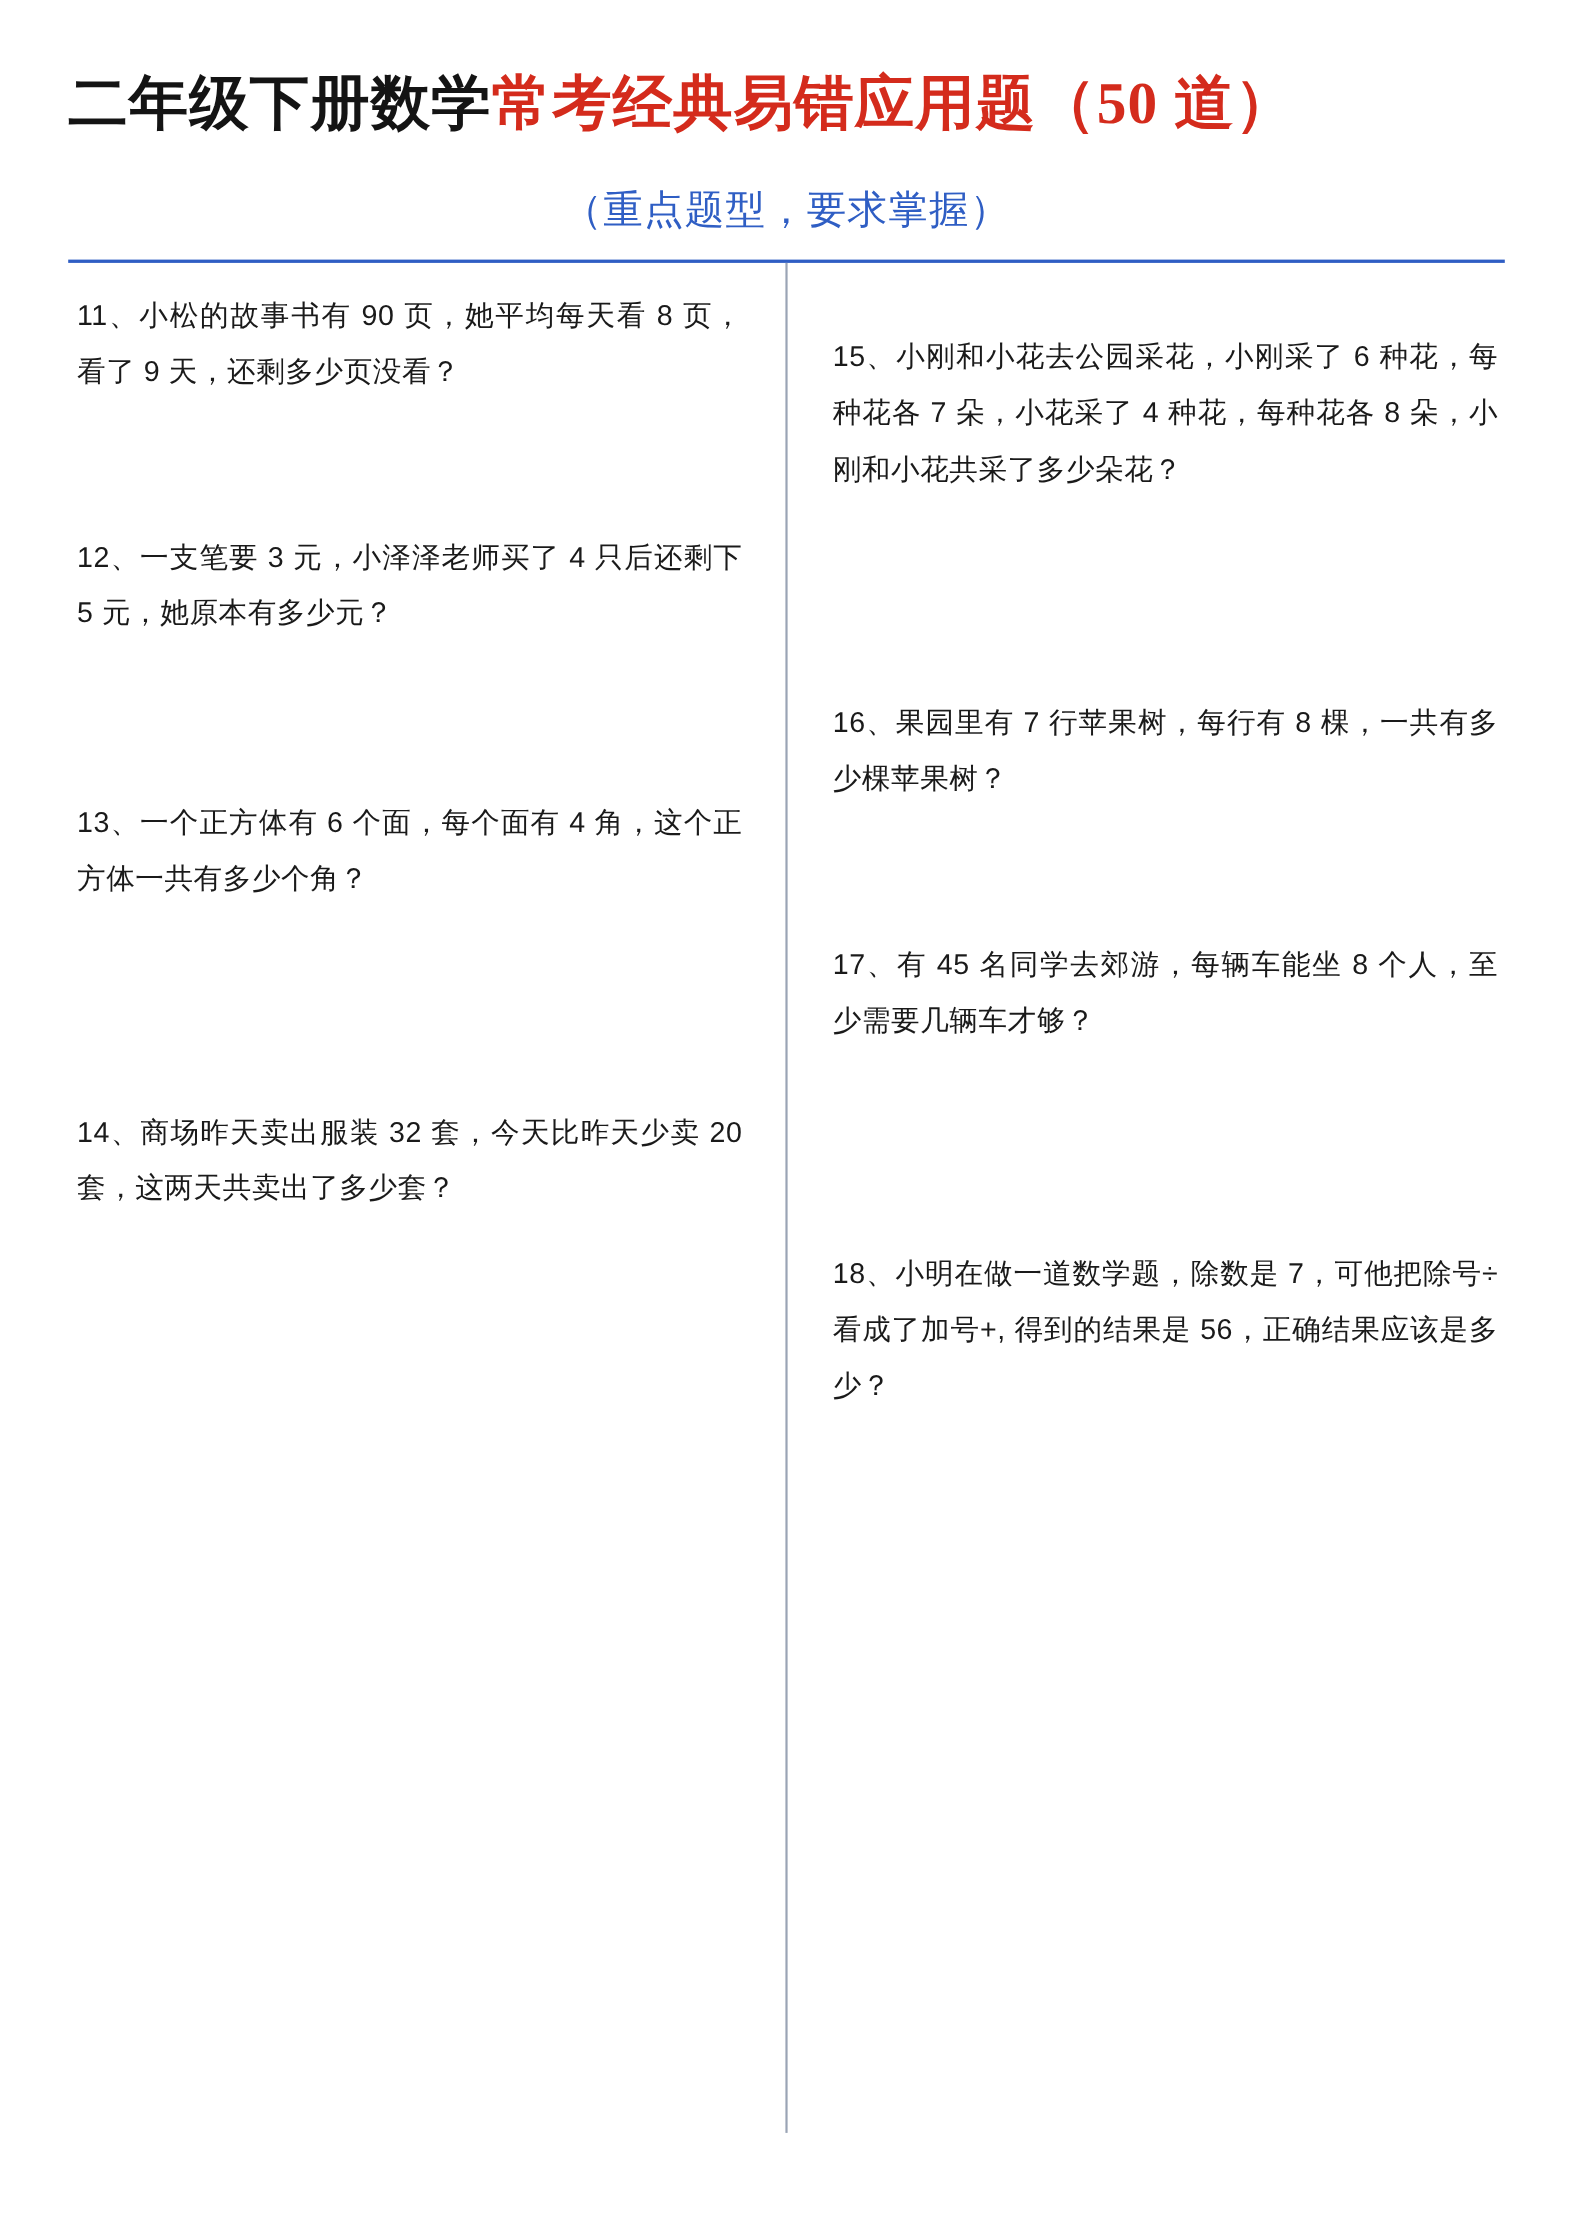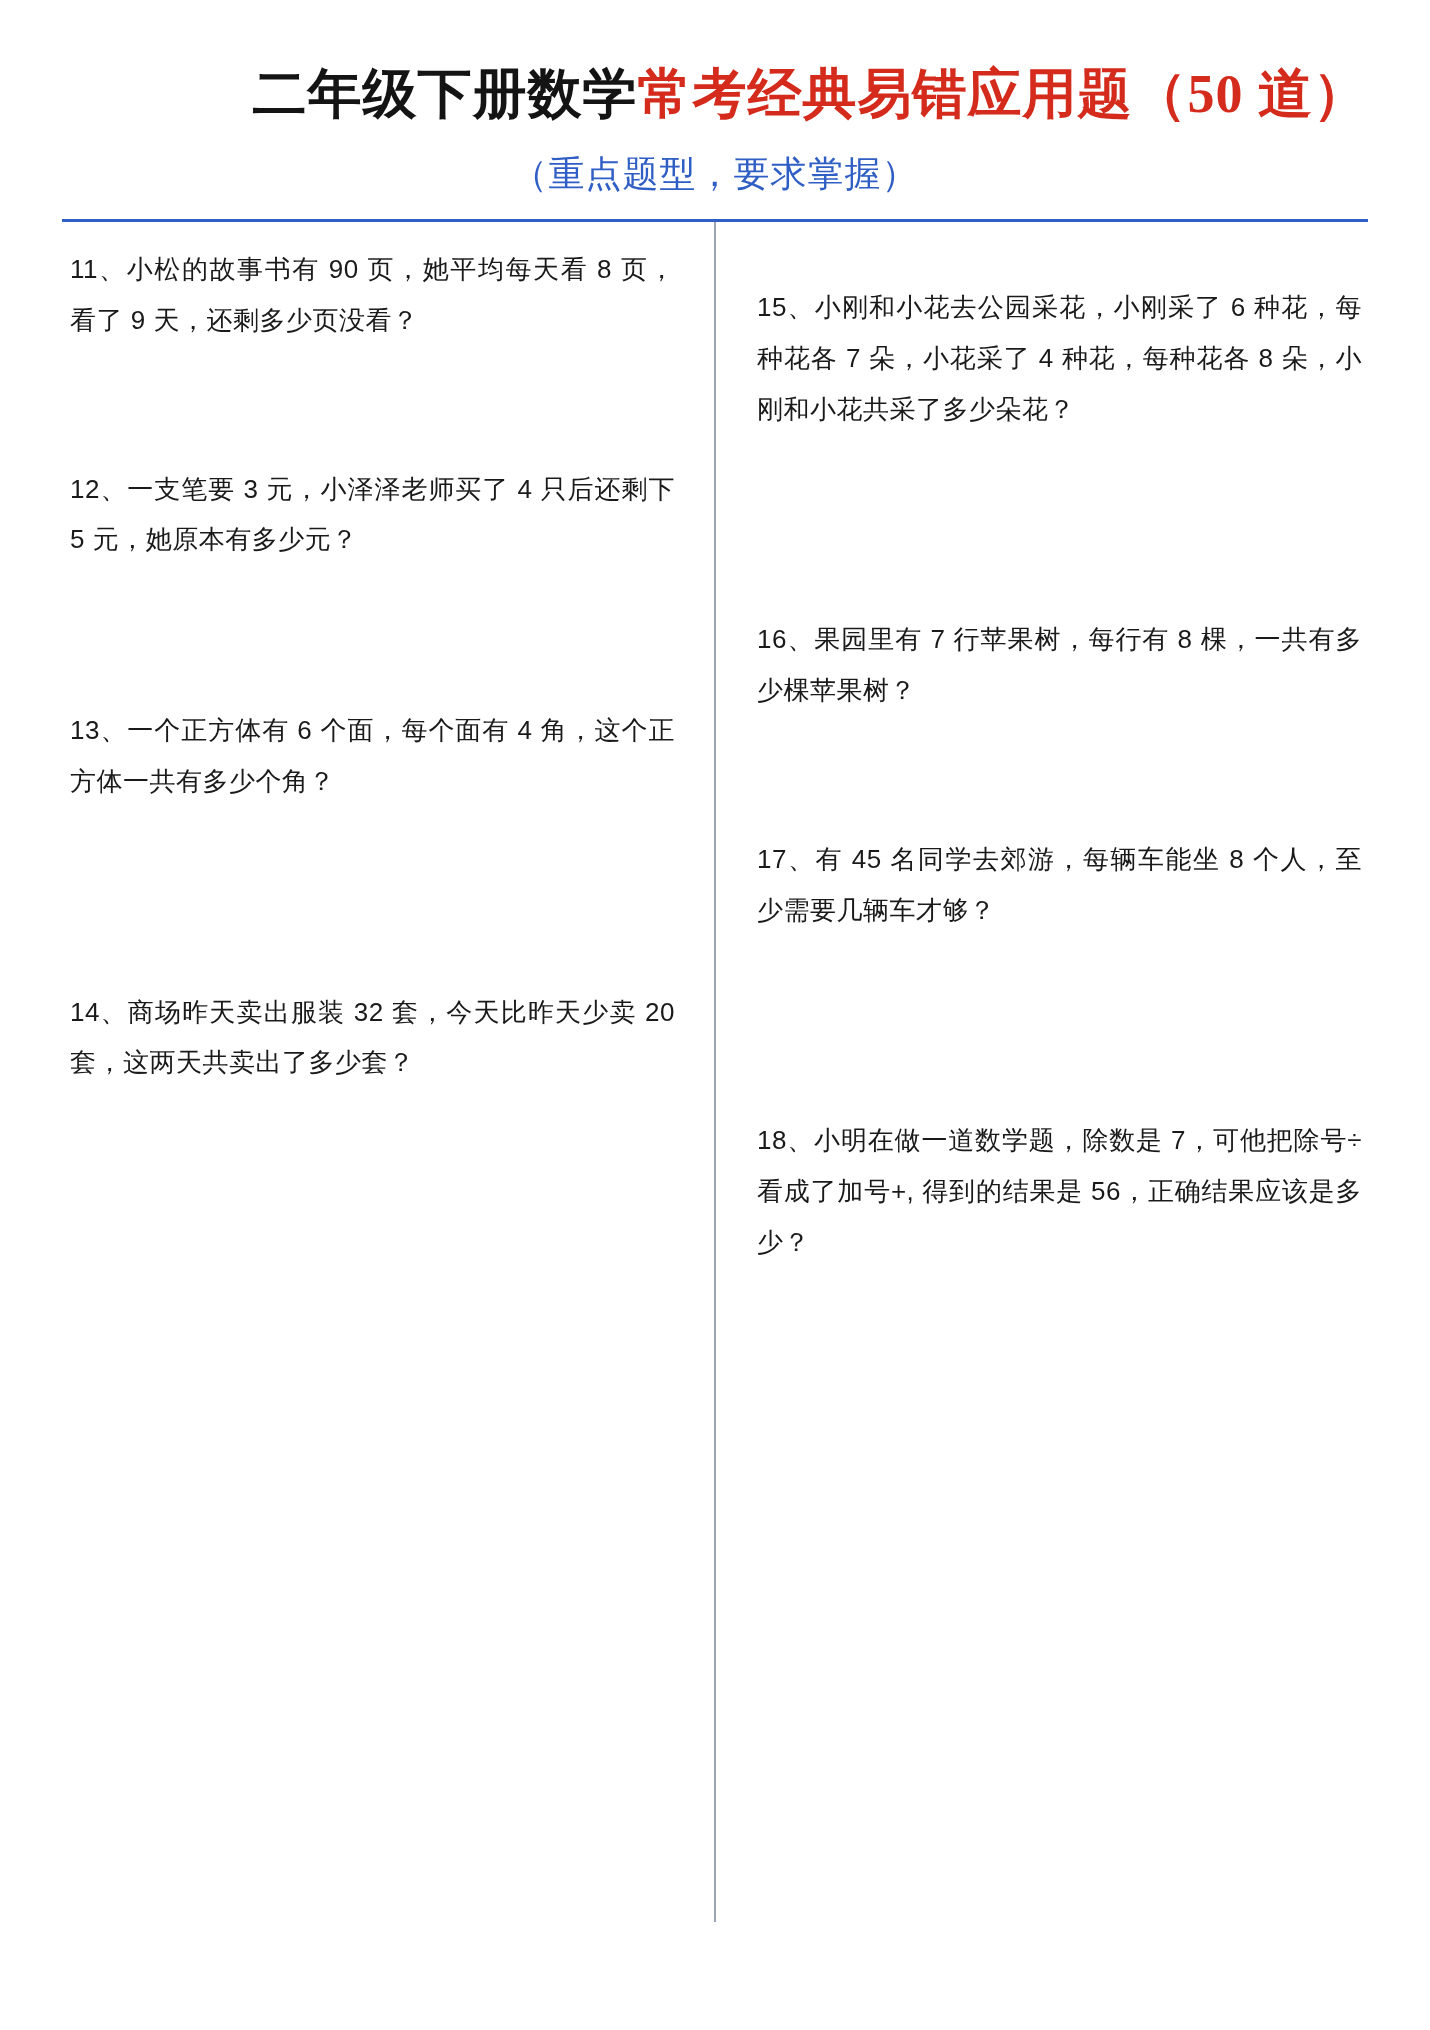--- a/index.html
+++ b/index.html
@@ -16,21 +16,21 @@
     overflow: hidden;
   }
   .page {
     width: 1430px;
     height: 2030px;
     box-sizing: border-box;
     padding: 55px 62px 0 62px;
     position: relative;
   }
   .title-row {
-    text-align: right;
+    text-align: left;
     white-space: nowrap;
     line-height: 1.1;
     margin-top: 10px;
   }
   .title-black {
     font-family: "Liberation Serif", serif;
     font-weight: bold;
     font-size: 54px;
     color: #141414;
     letter-spacing: 1px;
@@ -40,21 +40,21 @@
     font-weight: bold;
     font-size: 54px;
     color: #d42b1c;
     letter-spacing: 1px;
   }
   .subtitle {
     text-align: center;
     font-family: "Liberation Serif", serif;
     font-size: 36px;
     color: #2f5ec4;
-    margin-top: 26px;
+    margin-top: 43px;
     letter-spacing: 1px;
   }
   .rule {
     margin-top: 20px;
     height: 3px;
     background: #2f5ec4;
     width: 100%;
   }
   .columns {
     display: flex;

